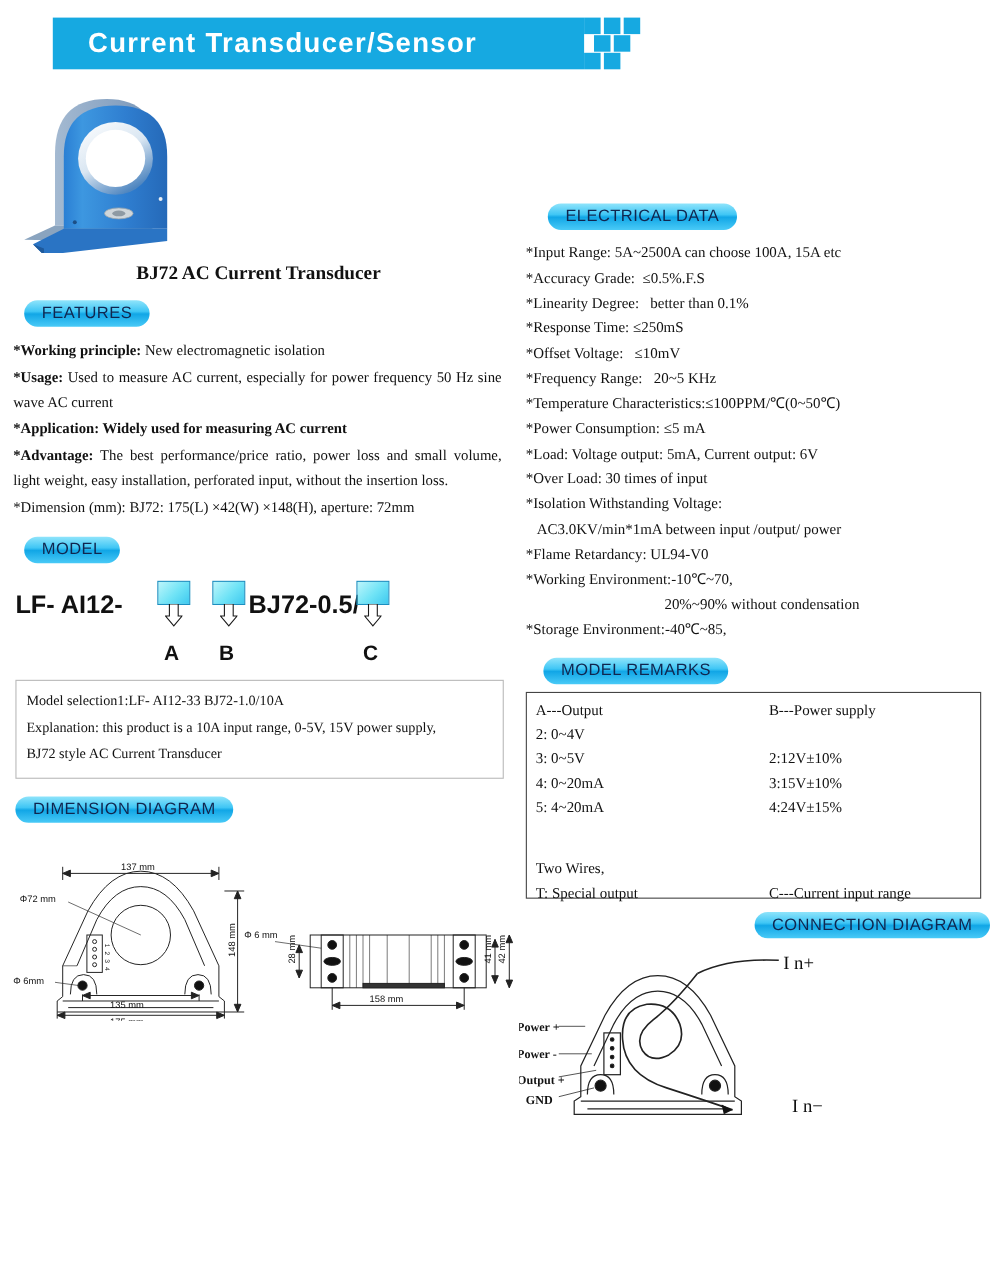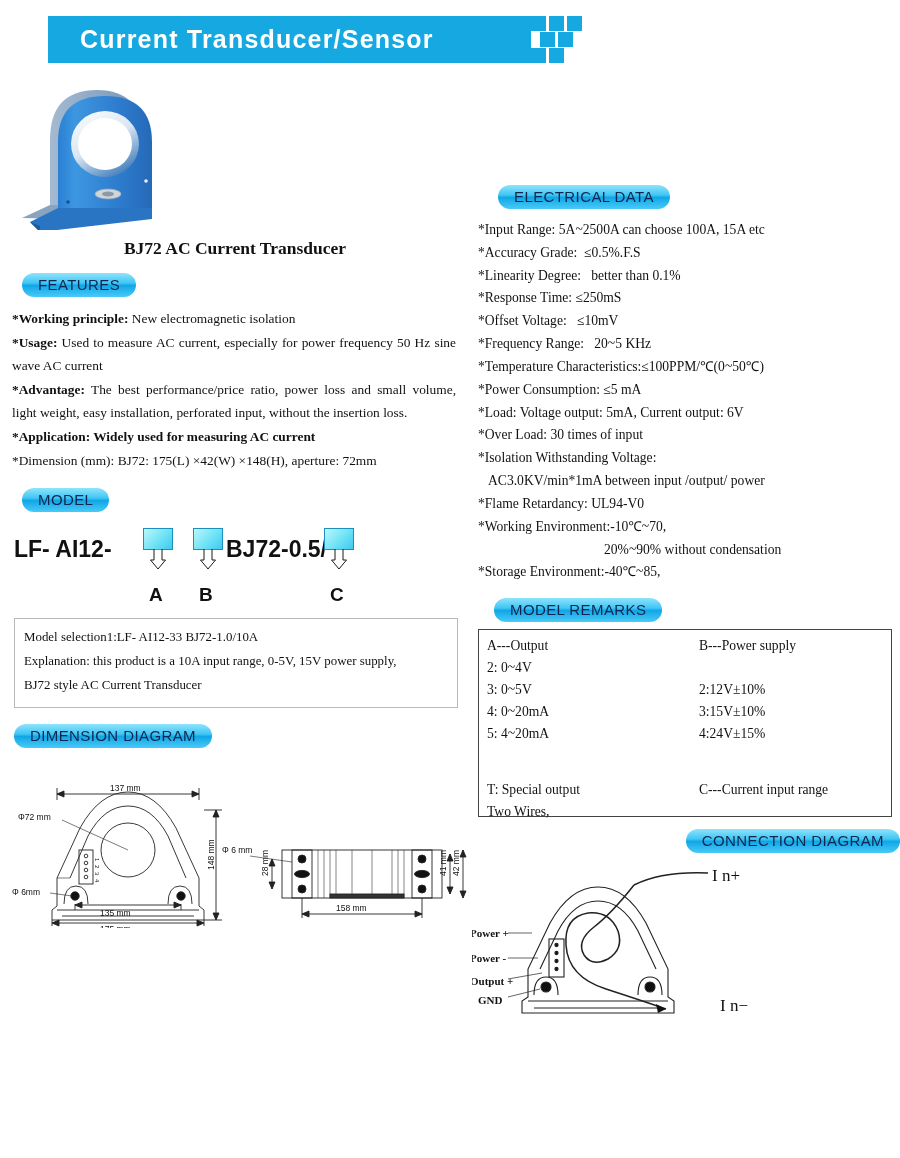--- a/index.html
+++ b/index.html
@@ -211,24 +211,24 @@
   </div>
 
   <div class="body-text">
     <p>
       <b>*Working principle:</b><span> New electromagnetic isolation</span>
     </p>
     <p>
       <b>*Usage:</b><span> Used to measure AC current, especially for power frequency 50 Hz sine wave AC current</span>
     </p>
     <p>
-      <b>*Advantage:</b><span> The best performance/price ratio, power loss and small volume, light weight, easy installation, perforated input, without the insertion loss.</span>
+      <b>*Application: Widely used for measuring AC current</b>
     </p>
     <p>
-      <b>*Application: Widely used for measuring AC current</b>
+      <b>*Advantage:</b><span> The best performance/price ratio, power loss and small volume, light weight, easy installation, perforated input, without the insertion loss.</span>
     </p>
     <p>*Dimension (mm): BJ72: 175(L) ×42(W) ×148(H), aperture: 72mm</p>
   </div>
 
   <div class="sec-model">
     <span class="pill">MODEL</span>
   </div>
 
   <div class="model-row">
     <span class="txt" style="left:0px;">LF- AI12-</span>
@@ -434,26 +434,26 @@
     </div>
     <div class="rrow">
       <span class="ca">5: 4~20mA</span>
       <span class="cb">4:24V±15%</span>
     </div>
     <div class="rrow" style="height:34px">
       <span class="ca"></span>
       <span class="cb"></span>
     </div>
     <div class="rrow">
+      <span class="ca">Two Wires,</span>
+      <span class="cb"></span>
+    </div>
+    <div class="rrow">
       <span class="ca">T: Special output</span>
       <span class="cb">C---Current input range</span>
-    </div>
-    <div class="rrow">
-      <span class="ca">Two Wires,</span>
-      <span class="cb"></span>
     </div>
   </div>
 
   <div class="sec-conn">
     <span class="pill">CONNECTION DIAGRAM</span>
   </div>
 
   <div style="margin-top:8px;">
     <svg width="428" height="180" viewBox="0 0 428 180">
       <g stroke="#222" fill="none" stroke-width="1.1">

